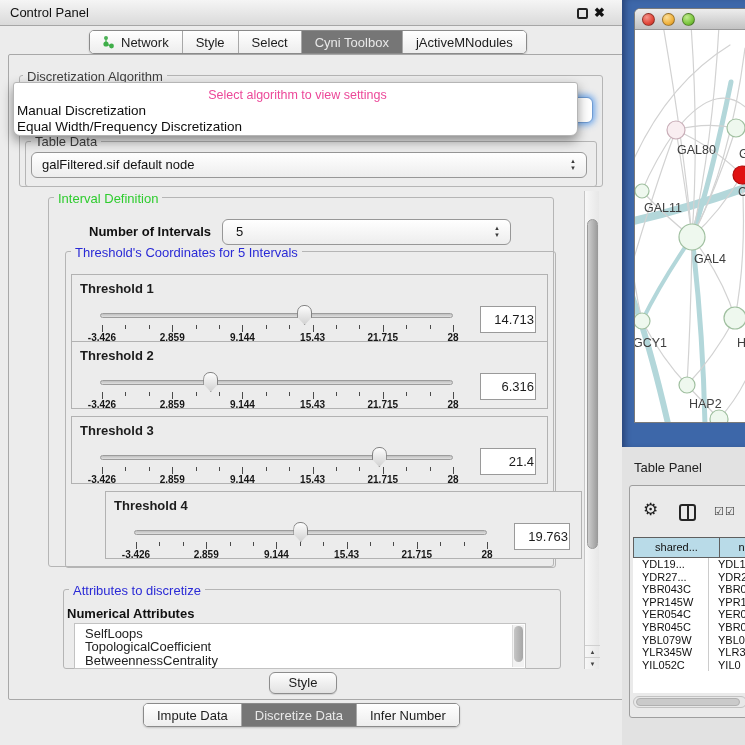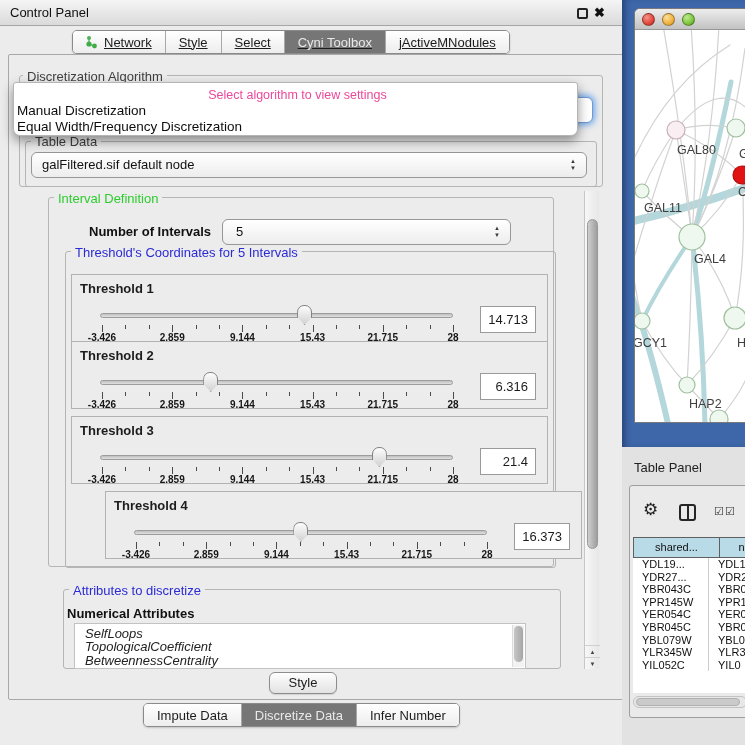--- a/index.html
+++ b/index.html
@@ -15,21 +15,21 @@
     background:linear-gradient(#f5f5f5,#dadada);border-bottom:1px solid #a6a6a6;}
   .titlebar .wtitle{position:absolute;left:10px;top:0;line-height:26px;font-size:13px;color:#111;}
   .float-ic{position:absolute;left:577px;top:8px;width:11px;height:11px;border:2px solid #222;border-radius:2px;background:transparent;}
   .close-ic{position:absolute;left:594px;top:4px;font-size:13px;font-weight:bold;color:#111;line-height:18px;}
   .tabrow{position:absolute;display:inline-flex;border:1px solid #8a8a8a;border-radius:5px;overflow:hidden;
     background:#fff;box-shadow:0 1px 2px rgba(0,0,0,.18);}
   .tabrow .tab{display:flex;align-items:center;padding:0 13px;height:22px;font-size:13px;
     background:linear-gradient(#ffffff,#ededed);border-right:1px solid #a8a8a8;cursor:default;white-space:nowrap;}
   .tabrow .tab:last-child{border-right:none;}
   .tabrow .tab.selected{background:#767676;color:#e9e9e9;}
-  .tabrow-top{left:72px;top:30px;text-decoration:underline;}
+  .tabrow-top{left:89px;top:30px;}
   .tabrow-bottom{left:143px;top:703px;}
   .tabicon{display:inline-block;width:12px;height:14px;margin-right:6px;}
   .frame{position:absolute;left:8px;top:54px;width:676px;height:646px;border:1px solid #a8a8a8;border-radius:2px;background:#ececec;}
   .group{position:absolute;border:1px solid #b5b5b5;border-radius:3px;}
   .gtitle{position:absolute;font-size:13px;line-height:15px;background:#ececec;padding:0 4px;z-index:2;white-space:nowrap;}
   .t-gray{color:#3f3f3f;} .t-green{color:#2ecc2e;} .t-blue{color:#2a2ad6;}
   .combo{position:absolute;background:linear-gradient(#ffffff,#ededed);border:1px solid #979797;border-radius:6px;}
   .combo .cval{position:absolute;left:10px;top:0;line-height:24px;font-size:13px;color:#111;white-space:nowrap;}
   .stepper{position:absolute;right:8px;top:5px;width:10px;font-size:6px;line-height:7px;color:#3a3a3a;text-align:center;}
   .focusring{border:1px solid #6f9bd2;box-shadow:0 0 6px 2px rgba(80,150,235,.8);background:#fff;}
@@ -45,21 +45,21 @@
   .thr-box{position:absolute;left:60px;width:477px;height:68px;border:1px solid #b2b2b2;background:#ececec;}
   .thr-label{position:absolute;left:8px;top:6px;font-weight:bold;font-size:13px;}
   .track{position:absolute;left:28px;top:38px;width:353px;height:5px;border:1px solid #9c9c9c;border-radius:3px;
     background:linear-gradient(#bfbfbf,#e0e0e0);}
   .thumb{position:absolute;top:30px;width:15px;height:20px;background:linear-gradient(#fdfdfd,#d2d2d2);
     border:1px solid #828282;border-radius:7px 7px 3px 3px;
     clip-path:polygon(0 0,100% 0,100% 60%,50% 100%,0 60%);}
   .tick{position:absolute;top:50px;width:1px;background:#4a4a4a;}
   .tlabel{position:absolute;top:57px;width:64px;margin-left:-32px;text-align:center;font-size:10px;font-weight:bold;color:#161616;}
   .vfield{position:absolute;left:408px;top:31px;width:56px;height:27px;background:#fff;border:1px solid #9a9a9a;
-    font-size:13px;line-height:25px;text-align:right;padding-right:7px;}
+    font-size:13px;line-height:25px;text-align:right;padding-right:1px;}
   
   .listbox{position:absolute;background:#fff;border:1px solid #c2c2c2;overflow:hidden;}
   .listbox .li{height:13.4px;line-height:13.4px;padding-left:10px;font-size:13px;color:#222;white-space:nowrap;}
   .lscroll{position:absolute;right:1px;top:1px;width:12px;bottom:1px;background:#f2f2f2;border-left:1px solid #ddd;}
   .lscroll .lthumb{position:absolute;left:1px;top:1px;width:9px;height:36px;border-radius:5px;background:linear-gradient(90deg,#c6c6c6,#a6a6a6);}
   
   .vscroll{position:absolute;left:575px;top:136px;width:15px;height:478px;background:linear-gradient(90deg,#f7f7f7,#e7e7e7);border-left:1px solid #c6c6c6;}
   .vscroll .vthumb{position:absolute;left:2px;top:28px;width:11px;height:330px;border-radius:6px;
     background:linear-gradient(90deg,#cecece,#9e9e9e);border:1px solid #9a9a9a;}
   .vscroll .arr{position:absolute;left:0;width:15px;height:12px;font-size:6px;text-align:center;line-height:12px;color:#444;border-top:1px solid #cfcfcf;}
@@ -268,29 +268,29 @@
               <div class="tick" style="left: 310.8px; height: 7px;"></div>
               <div class="tick" style="left: 334.2px; height: 4px;"></div>
               <div class="tick" style="left: 357.6px; height: 4px;"></div>
               <div class="tick" style="left: 381px; height: 7px;"></div>
               <div class="tlabel" style="left: 30px;">-3.426</div>
               <div class="tlabel" style="left: 100.2px;">2.859</div>
               <div class="tlabel" style="left: 170.4px;">9.144</div>
               <div class="tlabel" style="left: 240.6px;">15.43</div>
               <div class="tlabel" style="left: 310.8px;">21.715</div>
               <div class="tlabel" style="left: 381px;">28</div>
-              <div class="vfield">16.373</div>
+              <div class="vfield">19.763</div>
             </div>
           </div>
 
         <div class="group" style="left:52px;top:398px;width:498px;height:80px;"></div>
         <span class="gtitle t-blue" style="left:58px;top:392px;">Attributes to discretize</span>
         <span class="boldlab" style="left:56px;top:415px;">Numerical Attributes</span>
         <div class="listbox" style="left:63px;top:432px;width:452px;height:46px;">
-          <div id="attrItems" style="padding-top:3px;font-style:italic;">
+          <div id="attrItems" style="padding-top:3px;">
               <div class="li">SelfLoops</div>
               <div class="li">TopologicalCoefficient</div>
               <div class="li">BetweennessCentrality</div>
             </div>
           <div class="lscroll">
               <div class="lthumb"></div>
             </div>
         </div>
       </div>
 

